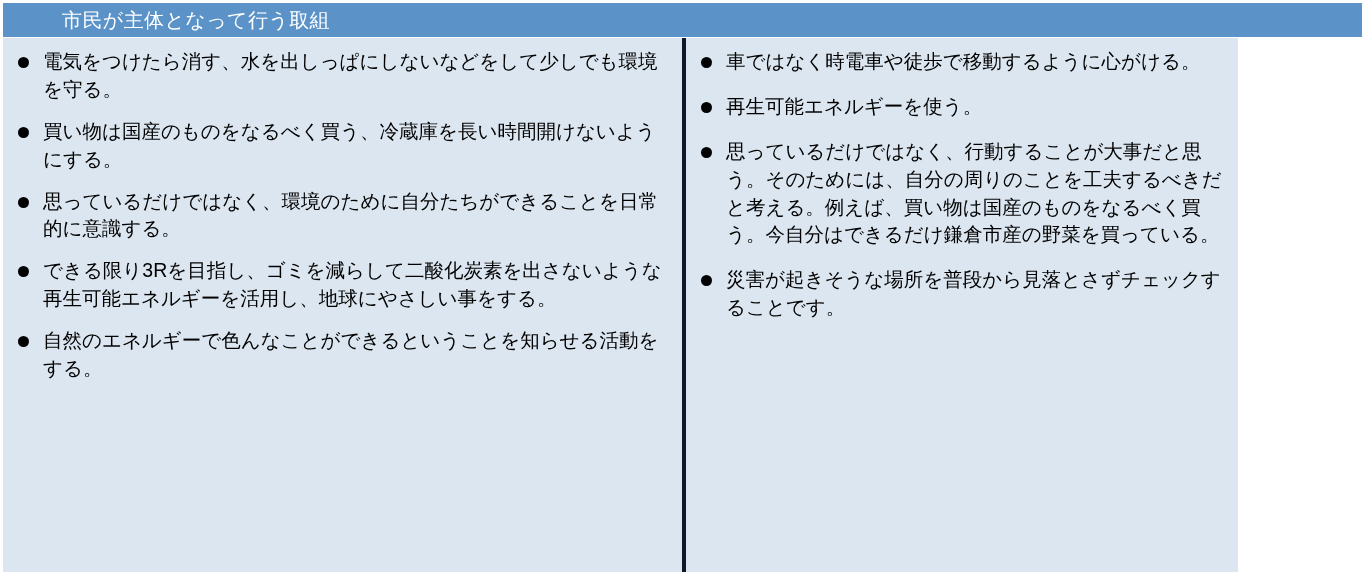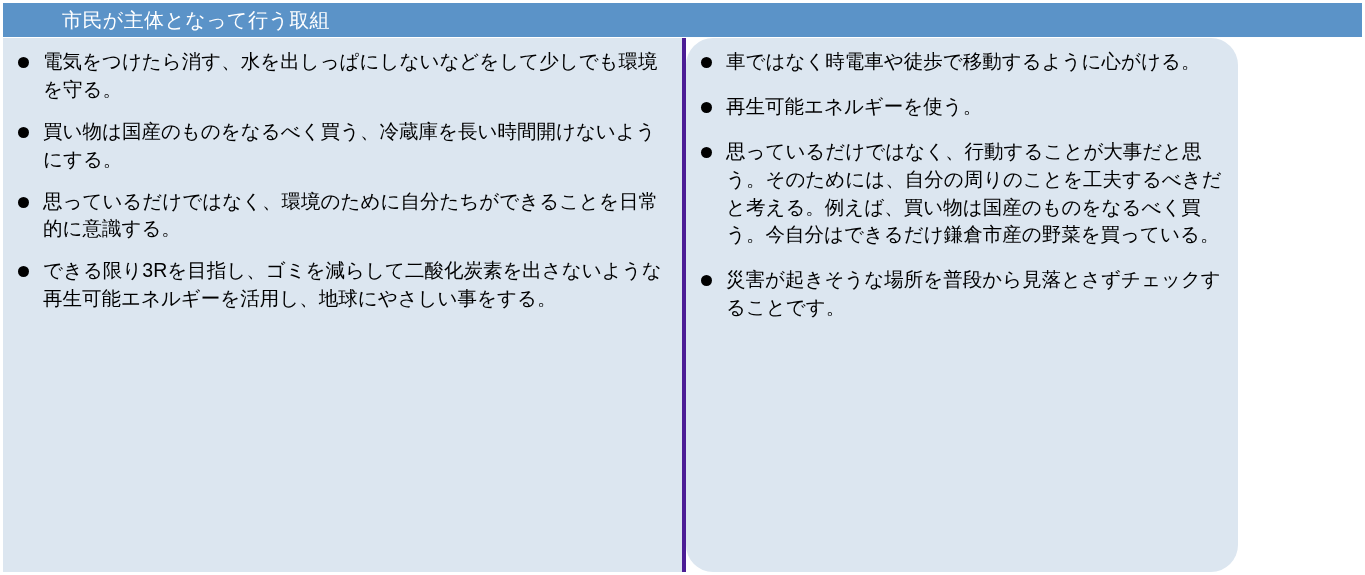--- a/index.html
+++ b/index.html
@@ -56,25 +56,24 @@
     box-sizing: border-box;
   }
   .cell {
     background: #dce6f0;
     box-sizing: border-box;
     padding: 10px 8px 10px 10px;
     overflow: hidden;
   }
   .cell.left {
     width: 683px;
-    border-right: 4px solid #4c1d95;
+    border-right: 4px solid #0f172a;
   }
   .cell.right {
     width: 552px;
-    border-radius: 27px;
   }
 
   ul.bullets {
     list-style: none;
     margin: 0;
     padding: 0;
   }
   ul.bullets > li {
     position: relative;
     padding-left: 30px;
@@ -127,20 +126,24 @@
           <span class="bullet-text">買い物は国産のものをなるべく買う、冷蔵庫を長い時間開けないようにする。</span>
         </li>
         <li>
           <span class="bullet-dot"></span>
           <span class="bullet-text">思っているだけではなく、環境のために自分たちができることを日常的に意識する。</span>
         </li>
         <li>
           <span class="bullet-dot"></span>
           <span class="bullet-text">できる限り3Rを目指し、ゴミを減らして二酸化炭素を出さないような再生可能エネルギーを活用し、地球にやさしい事をする。</span>
         </li>
+        <li>
+          <span class="bullet-dot"></span>
+          <span class="bullet-text">自然のエネルギーで色んなことができるということを知らせる活動をする。</span>
+        </li>
       </ul>
     </div>
 
     <div class="cell right">
       <ul class="bullets">
         <li>
           <span class="bullet-dot"></span>
           <span class="bullet-text">車ではなく時電車や徒歩で移動するように心がける。</span>
         </li>
         <li>

